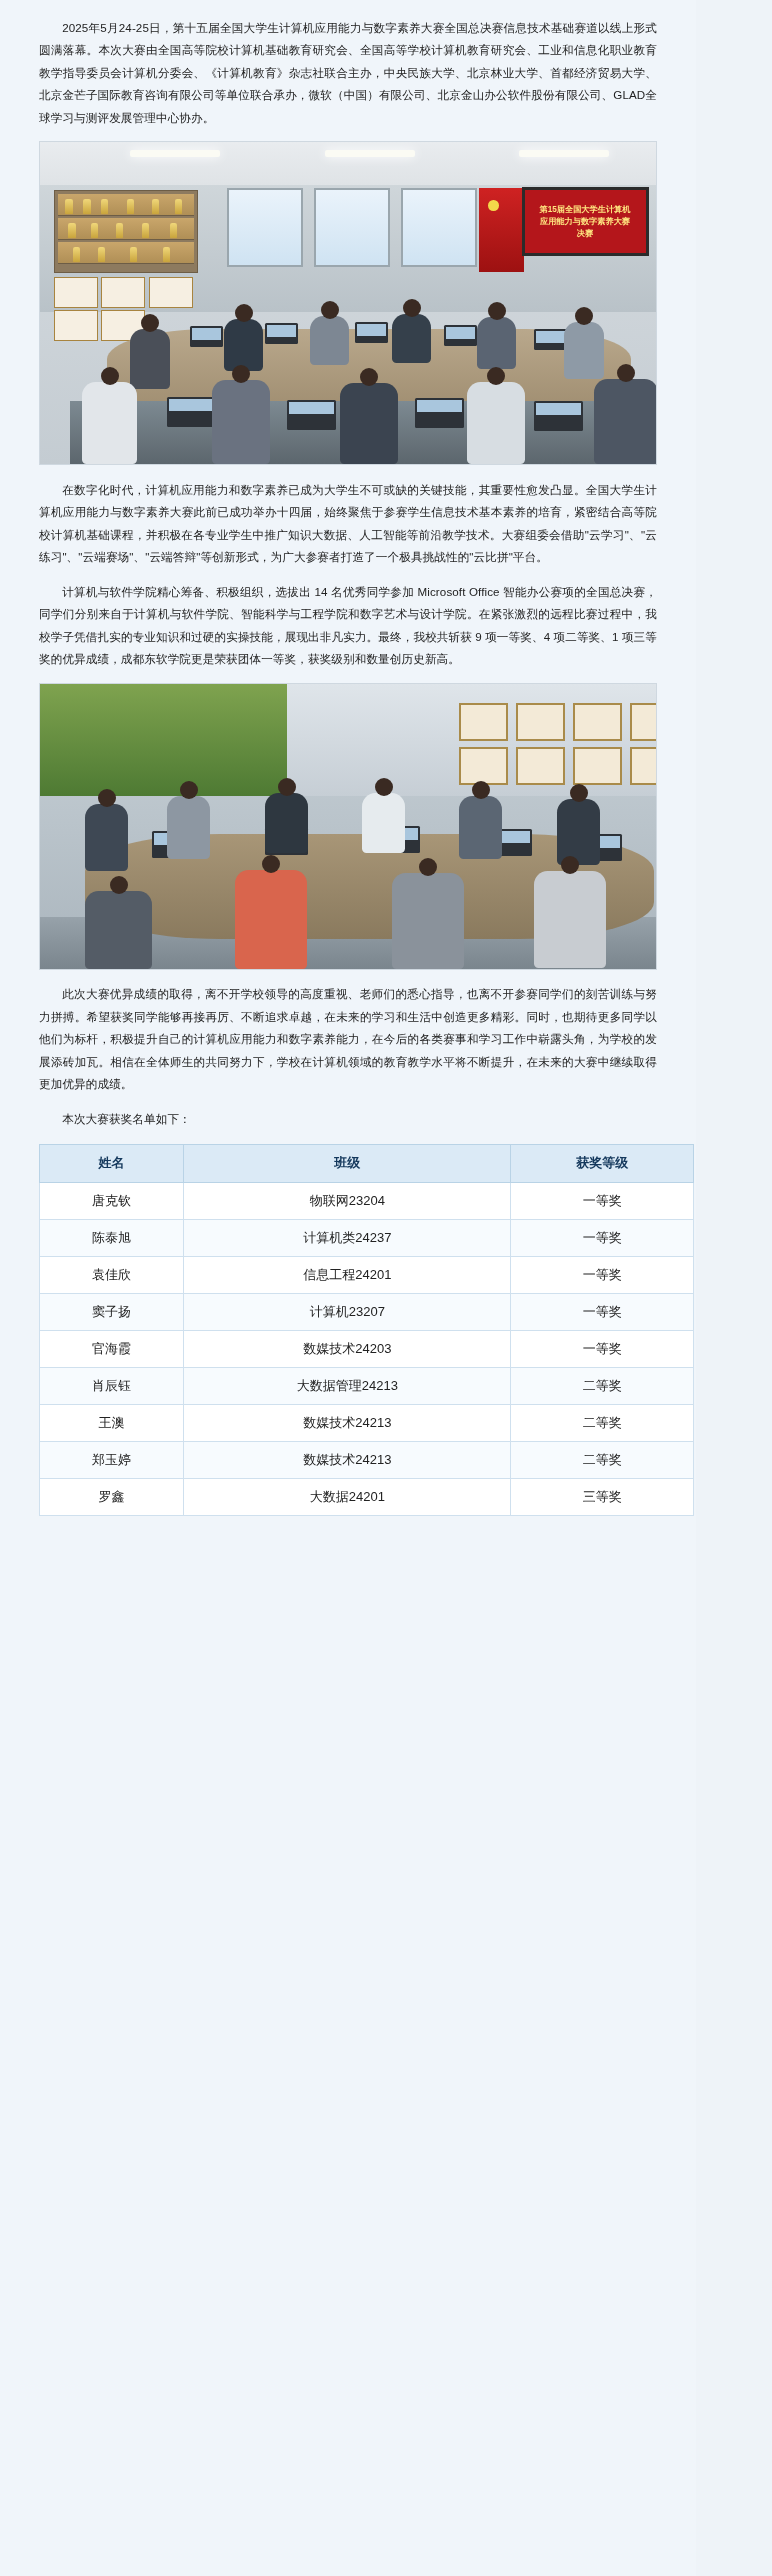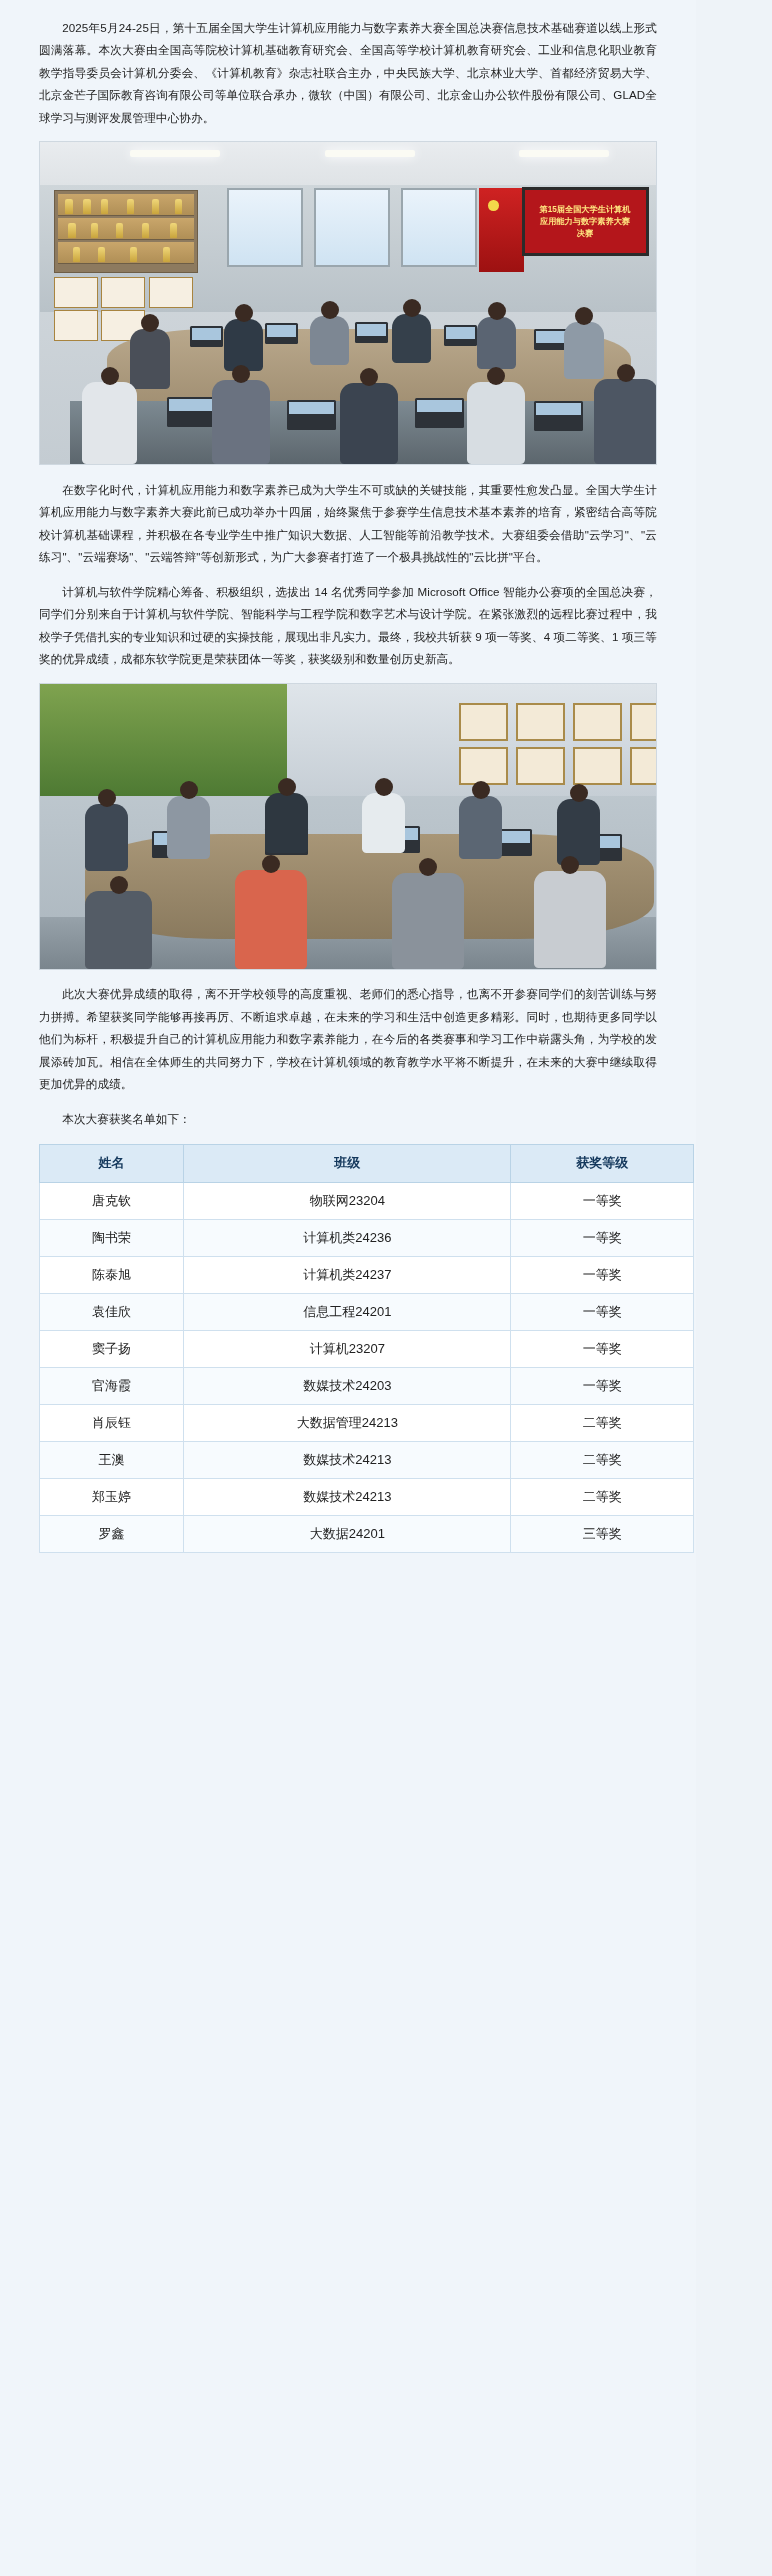--- a/index.html
+++ b/index.html
@@ -344,25 +344,20 @@
         <th>获奖等级</th>
       </tr>
     </thead>
     <tbody>
       <tr>
         <td>唐克钦</td>
         <td>物联网23204</td>
         <td>一等奖</td>
       </tr>
       <tr>
-        <td>陶书荣</td>
-        <td>计算机类24236</td>
-        <td>一等奖</td>
-      </tr>
-      <tr>
         <td>陈泰旭</td>
         <td>计算机类24237</td>
         <td>一等奖</td>
       </tr>
       <tr>
         <td>袁佳欣</td>
         <td>信息工程24201</td>
         <td>一等奖</td>
       </tr>
       <tr>

